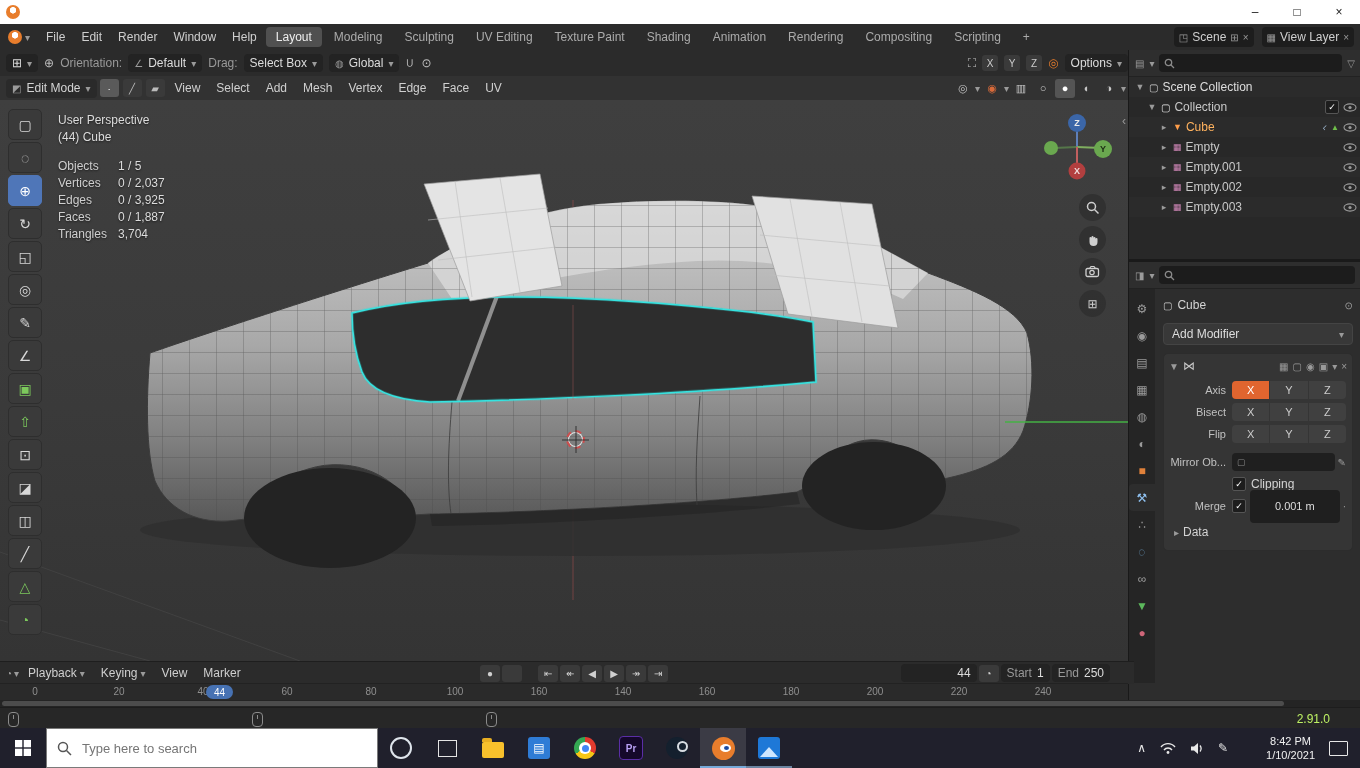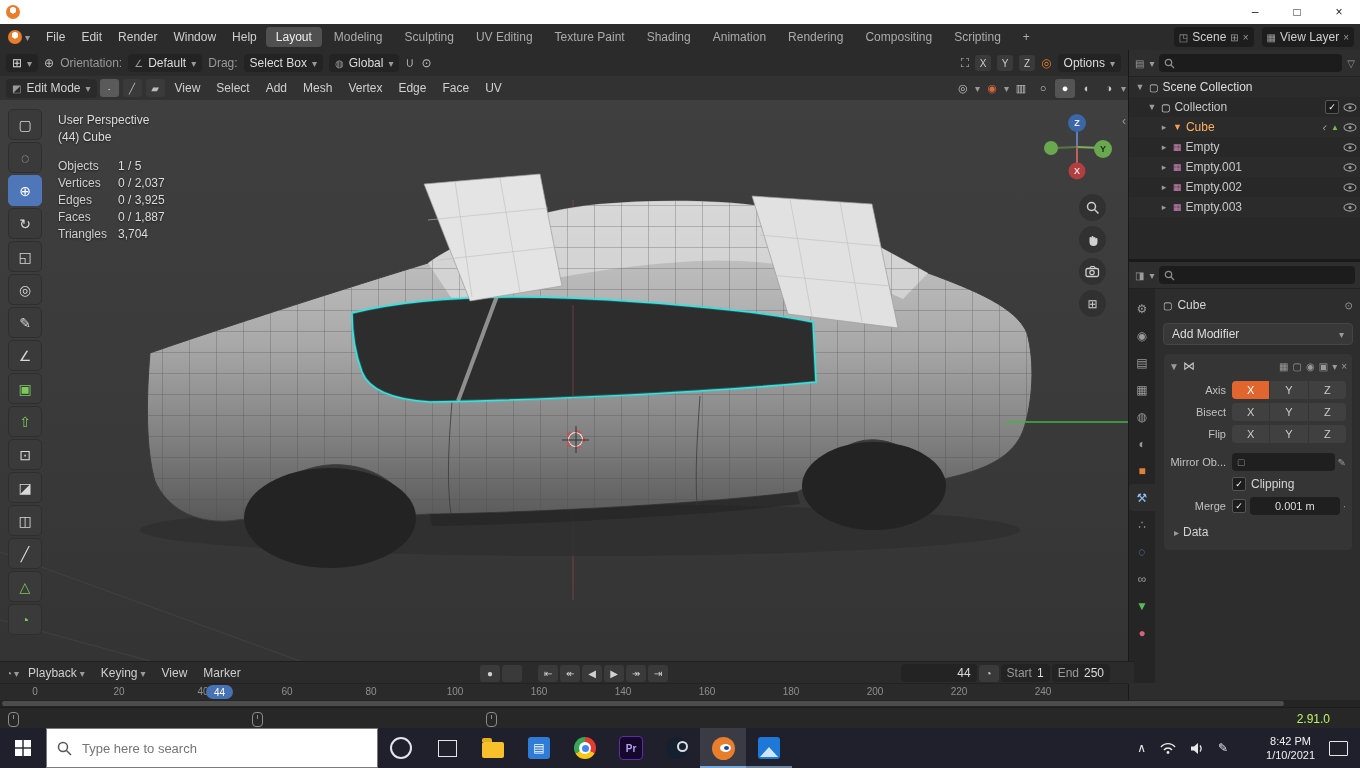--- a/index.html
+++ b/index.html
@@ -64,21 +64,21 @@
   .modpanel{margin-top:8px;background:#353535;border:1px solid #2c2c2c;border-radius:5px;padding-bottom:6px;}
   .modhead{height:24px;display:flex;align-items:center;padding:0 5px;gap:4px;color:#c8c8c8;}
   .prow{display:flex;align-items:center;height:20px;margin:2px 6px 2px 0;}
   .plabel{width:62px;text-align:right;color:#c0c0c0;margin-right:6px;font-size:11px;}
   .axgrp{display:flex;flex:1;gap:1px;}
   .axbtn{flex:1;height:18px;display:flex;align-items:center;justify-content:center;background:#404040;color:#ccc;font-size:11px;}
   .axbtn:first-child{border-radius:4px 0 0 4px;}
   .axbtn:last-child{border-radius:0 4px 4px 0;}
   .axbtn.on{background:#e0652f;color:#fff;}
   .objfield{flex:1;height:18px;background:#1f1f1f;border-radius:4px;display:flex;align-items:center;padding:0 5px;color:#888;gap:4px;}
-  .valfield{flex:1;height:18px;background:#1f1f1f;border-radius:4px;display:flex;align-items:center;justify-content:center;color:#ddd;font-size:11px;}
+  .valfield{flex:1;height:33px;background:#1f1f1f;border-radius:4px;display:flex;align-items:center;justify-content:center;color:#ddd;font-size:11px;}
   
   .timeline{left:0;top:661px;width:1128px;height:22px;background:#2b2b2b;border-top:1px solid #1e1e1e;gap:2px;padding-left:6px;}
   .tmenu{padding:0 7px;color:#cfcfcf;display:flex;align-items:center;gap:3px;height:22px;}
   .transport{display:flex;gap:2px;}
   .trbtn{width:20px;height:17px;border-radius:3px;background:#3a3a3a;display:flex;align-items:center;justify-content:center;color:#d0d0d0;font-size:10px;}
   .ruler{left:0;top:683px;width:1128px;height:17px;background:#2a2a2a;border-top:1px solid #222;}
   .rtick{position:absolute;top:2px;transform:translateX(-50%);font-size:10px;color:#8f8f8f;}
   .playhead{position:absolute;left:206px;top:1px;width:27px;height:14px;background:#4772b3;border-radius:8px;color:#fff;font-size:10px;display:flex;align-items:center;justify-content:center;}
   .hscroll{left:0;top:700px;width:1360px;height:7px;background:#242424;}
   .hhandle{position:absolute;left:2px;top:1px;width:1282px;height:5px;background:#4c4c4c;border-radius:3px;}
@@ -187,21 +187,21 @@
       <span class="mini">▾</span>
     </div>
     <span style="color:#bbb;transform:rotate(90deg);display:inline-block;">⊃</span>
     <span style="color:#bbb;">⊙</span>
     <span class="grow"></span>
     <span style="color:#bbb;">⛶</span>
     <div class="chip">X</div>
     <div class="chip">Y</div>
     <div class="chip">Z</div>
     <span style="color:#e87d2c;">◎</span>
-    <div class="field" style="margin-right:13px;">
+    <div class="field" style="margin-right:6px;">
       <span>Options</span>
       <span class="mini">▾</span>
     </div>
   </div>
 
   <div class="abs flex vphead">
     <div class="modesel">
       <span class="mini">◩</span>
       <span>Edit Mode</span>
       <span class="mini">▾</span>

